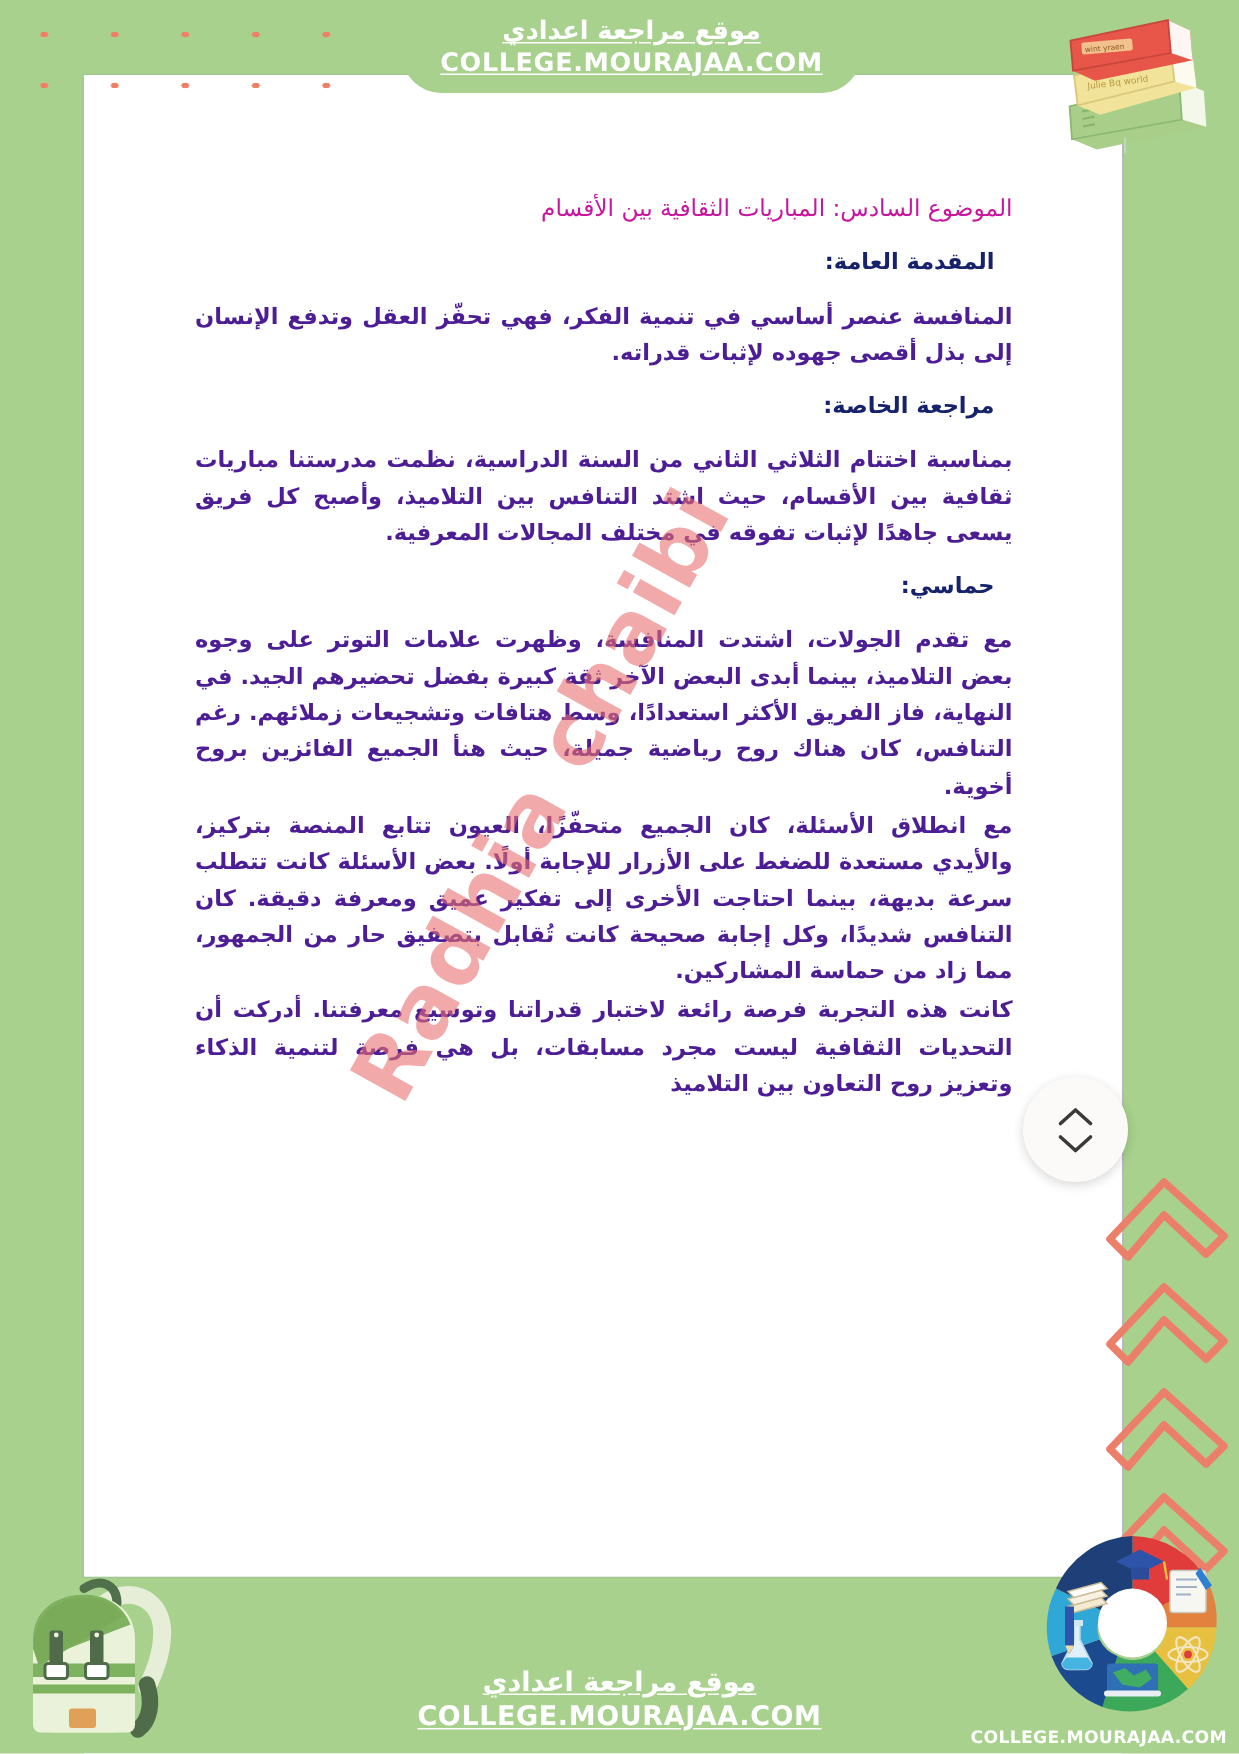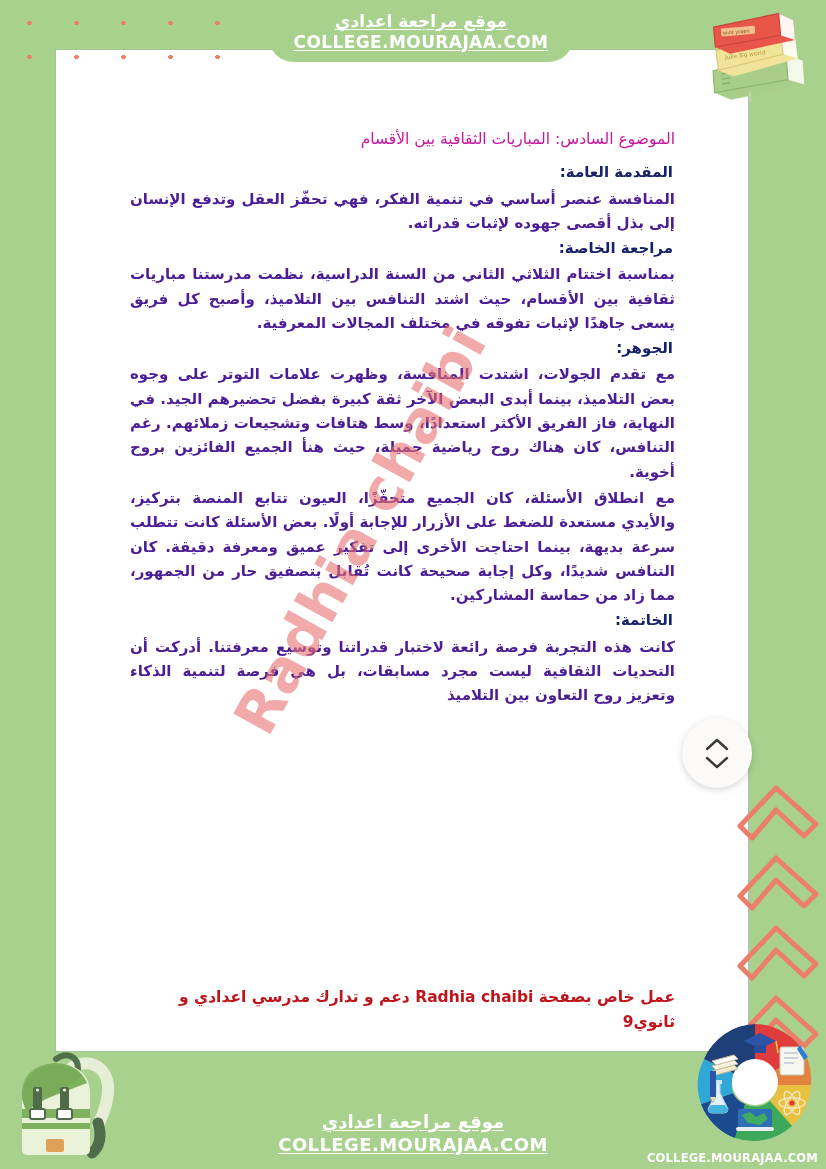--- a/index.html
+++ b/index.html
@@ -87,21 +87,21 @@
     position:absolute;left:130px;top:128px;width:545px;
     direction:rtl;text-align:right;
     font-family:"DejaVu Sans","Liberation Sans",sans-serif;
   }
   .doc-title{
     color:#c7159e;font-size:15.5px;font-weight:400;
     line-height:1.5;margin:0 0 10px 0;
   }
   .sec-head{
     color:#16226b;font-size:15px;font-weight:700;
-    line-height:1.55;margin:2px;
+    line-height:1.55;margin:12px;
   }
   .para{
     color:#4c1d95;font-size:15px;font-weight:700;
     line-height:1.62;margin:0 0 2px 0;
     text-align:justify;text-justify:inter-word;
   }
 
   .redline{
     position:absolute;left:130px;top:985px;width:545px;
     direction:rtl;text-align:right;
@@ -267,31 +267,27 @@
 
   <div class="doc">
     <div class="doc-title">الموضوع السادس: المباريات الثقافية بين الأقسام</div>
 
     <div class="sec-head">المقدمة العامة:</div>
     <p class="para">المنافسة عنصر أساسي في تنمية الفكر، فهي تحفّز العقل وتدفع الإنسان إلى بذل أقصى جهوده لإثبات قدراته.</p>
 
     <div class="sec-head">مراجعة الخاصة:</div>
     <p class="para">بمناسبة اختتام الثلاثي الثاني من السنة الدراسية، نظمت مدرستنا مباريات ثقافية بين الأقسام، حيث اشتد التنافس بين التلاميذ، وأصبح كل فريق يسعى جاهدًا لإثبات تفوقه في مختلف المجالات المعرفية.</p>
 
-    <div class="sec-head">الجوهر:</div>
+    <div class="sec-head">حماسي:</div>
     <p class="para">مع تقدم الجولات، اشتدت المنافسة، وظهرت علامات التوتر على وجوه بعض التلاميذ، بينما أبدى البعض الآخر ثقة كبيرة بفضل تحضيرهم الجيد. في النهاية، فاز الفريق الأكثر استعدادًا، وسط هتافات وتشجيعات زملائهم. رغم التنافس، كان هناك روح رياضية جميلة، حيث هنأ الجميع الفائزين بروح أخوية.</p>
     <p class="para">مع انطلاق الأسئلة، كان الجميع متحفّزًا، العيون تتابع المنصة بتركيز، والأيدي مستعدة للضغط على الأزرار للإجابة أولًا. بعض الأسئلة كانت تتطلب سرعة بديهة، بينما احتاجت الأخرى إلى تفكير عميق ومعرفة دقيقة. كان التنافس شديدًا، وكل إجابة صحيحة كانت تُقابل بتصفيق حار من الجمهور، مما زاد من حماسة المشاركين.</p>
 
-    <div class="sec-head">الخاتمة:</div>
     <p class="para">كانت هذه التجربة فرصة رائعة لاختبار قدراتنا وتوسيع معرفتنا. أدركت أن التحديات الثقافية ليست مجرد مسابقات، بل هي فرصة لتنمية الذكاء وتعزيز روح التعاون بين التلاميذ</p>
   </div>
 
-  <div class="redline">
-    <span>عمل خاص بصفحة Radhia chaibi دعم و تدارك مدرسي اعدادي و ثانوي</span><span class="pg">9</span>
-  </div>
 
   <div class="watermark">
     <span>Radhia chaibi</span>
   </div>
 
   <div class="scroll-ctl">
     <svg width="26" height="15" viewBox="0 0 26 15">
       <path d="M3 12 L13 3 L23 12" fill="none" stroke="#3a3a3a" stroke-width="2.4" stroke-linecap="round" stroke-linejoin="round"></path>
     </svg>
     <svg width="26" height="15" viewBox="0 0 26 15">

